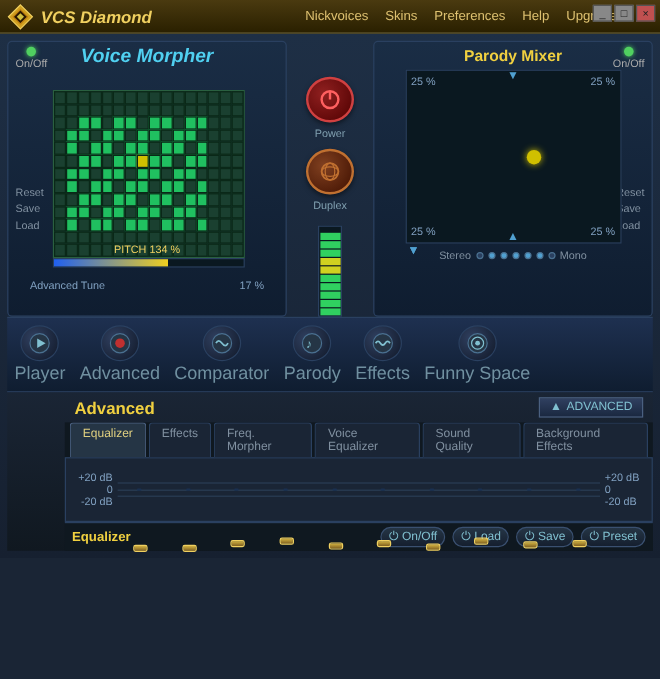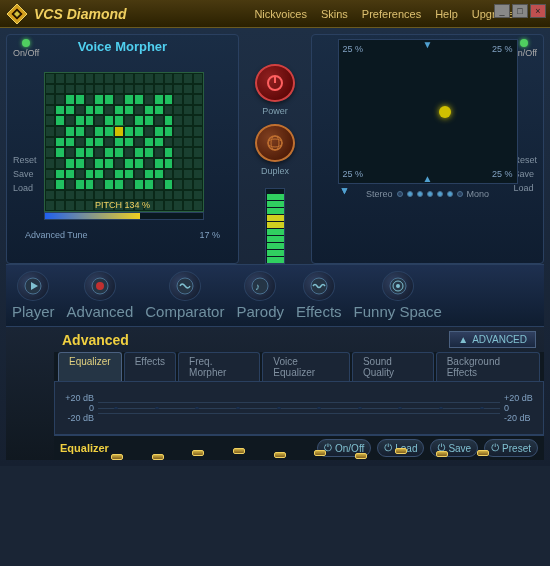--- a/index.html
+++ b/index.html
@@ -87,23 +87,24 @@
       flex: 1;
       background: linear-gradient(to bottom, #1a2d45, #0f1d30);
       border: 1px solid #2a4060;
       border-radius: 4px;
       padding: 4px;
       position: relative;
     }
     #voice-morpher-title {
       text-align: center;
       color: #50d0f0;
-      font-size: 13px;
+      font-size: 16px;
       font-weight: bold;
       margin-bottom: 4px;
+      font-style: italic;
     }
     #vm-onoff {
       position: absolute;
       top: 4px;
       left: 6px;
       display: flex;
       flex-direction: column;
       align-items: center;
     }
     #vm-onoff .dot {
@@ -836,20 +837,21 @@
         <div class="meter-seg green"></div>
         <div class="meter-seg yellow"></div>
         <div class="meter-seg yellow"></div>
         <div class="meter-seg green"></div>
         <div class="meter-seg green"></div>
         <div class="meter-seg green"></div>
       </div>
     </div>
 
     <div id="parody-mixer">
+      <div id="pm-title">Parody Mixer</div>
       <div id="pm-onoff">
         <div class="dot"></div>
         <span>On/Off</span>
       </div>
       <div id="pm-right-controls">
         <span>Reset</span>
         <span>Save</span>
         <span>Load</span>
       </div>
       <div id="pm-grid-container">

